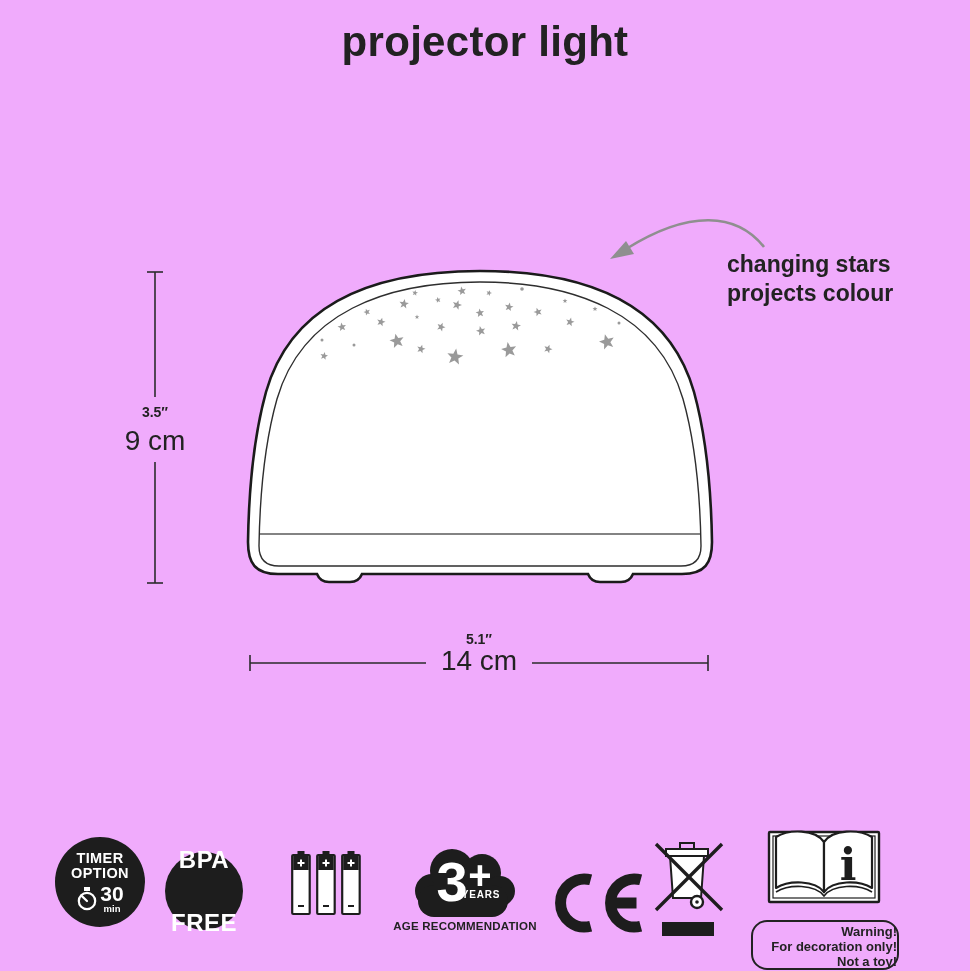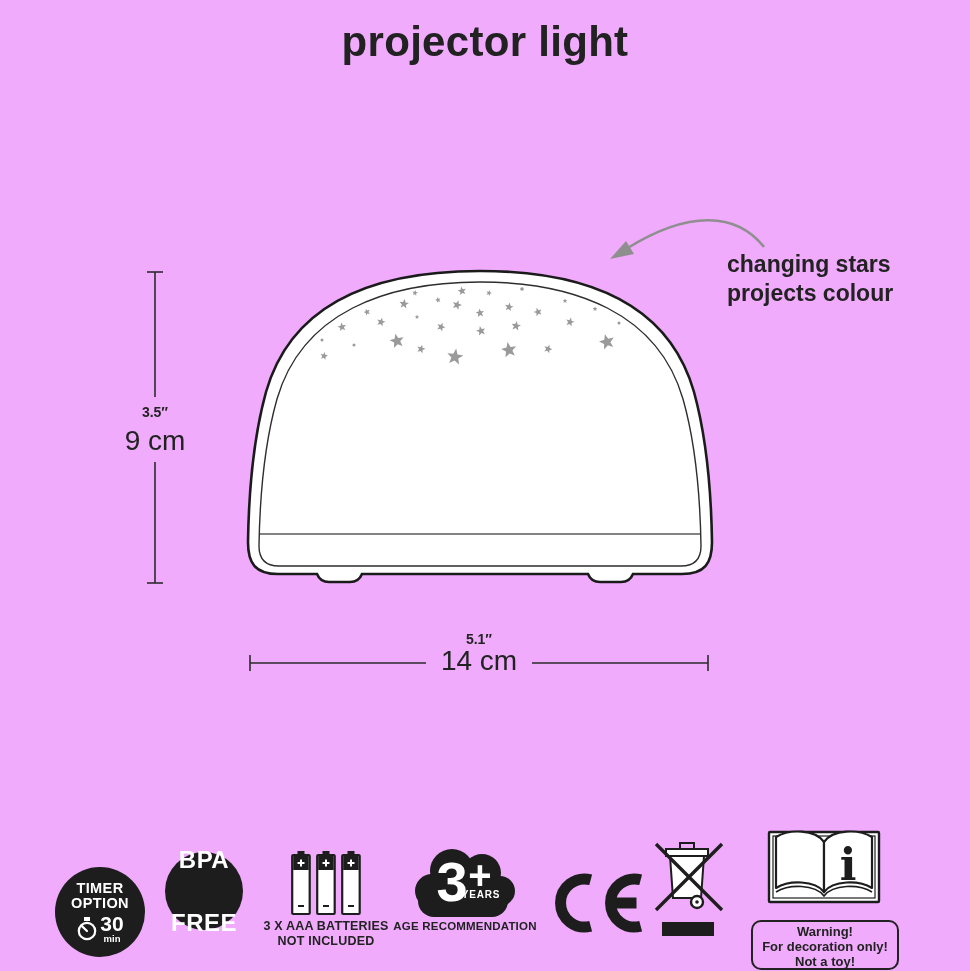--- a/index.html
+++ b/index.html
@@ -12,34 +12,34 @@
        line-height:29px;color:var(--ink,#222);}
   .dim{position:absolute;text-align:center;color:var(--ink,#222);}
   .dim.small{font-size:14px;font-weight:700;}
   .dim.big{font-size:28px;font-weight:400;}
   #h-imp{left:115px;top:404px;width:80px;}
   #h-met{left:95px;top:425px;width:120px;}
   #w-imp{left:429px;top:631px;width:100px;}
   #w-met{left:424px;top:645px;width:110px;}
   .badge{position:absolute;border-radius:50%;background:var(--badge-black,#1d1d1d);
          color:#fff;display:flex;flex-direction:column;align-items:center;}
-  .badge.timer{left:55px;top:867px;width:90px;height:90px;padding-top:0;justify-content:center;}
+  .badge.timer{left:55px;top:837px;width:90px;height:90px;padding-top:0;justify-content:center;}
   .badge.bpa{left:165px;top:852px;width:78px;height:78px;justify-content:center;gap:42px;}
   .b-line{font-size:14.5px;font-weight:700;letter-spacing:.4px;line-height:15px;}
   .bpa .b-line{font-size:24px;letter-spacing:.5px;line-height:21px;}
   .t-row{display:flex;align-items:center;gap:2px;margin-top:3px;}
   .t-col{display:flex;flex-direction:column;align-items:center;}
   .t-30{font-size:21px;font-weight:700;line-height:20px;}
   .t-min{font-size:9.5px;font-weight:700;line-height:9px;}
   .abs{position:absolute;}
   .caption{position:absolute;text-align:center;font-weight:700;color:var(--ink,#222);}
   #bat-cap{left:246px;top:919px;width:160px;font-size:12.5px;line-height:14.5px;letter-spacing:.2px;}
   #age-cap{left:390px;top:920px;width:150px;font-size:11.5px;letter-spacing:.2px;}
   .warnbox{position:absolute;left:751px;top:920px;width:148px;height:50px;box-sizing:border-box;
-           border:2px solid var(--ink,#222);border-radius:10px;text-align:center;
+           border:2px solid var(--ink,#222);border-radius:16px;text-align:right;
            font-size:13px;font-weight:700;line-height:15px;padding-top:2px;}
   svg text{font-family:"Liberation Sans",sans-serif;}
   .serif-i{font-family:"DejaVu Serif",serif;font-weight:700;}
 </style>
 </head>
 <body>
 
 <div class="stage">
 
   <div class="title">projector light</div>
@@ -157,24 +157,20 @@
     </g>
     <g transform="translate(50,0)">
       <rect x="6.5" y="0" width="7" height="5" fill="#1d1d1d"></rect>
       <rect x="1.2" y="4" width="17.5" height="59" rx="1" fill="#fff" stroke="#1d1d1d" stroke-width="2.2"></rect>
       <rect x="2.2" y="5" width="15.5" height="14" fill="#1d1d1d"></rect>
       <line x1="10" y1="8.5" x2="10" y2="15.5" stroke="#fff" stroke-width="2"></line>
       <line x1="6.5" y1="12" x2="13.5" y2="12" stroke="#fff" stroke-width="2"></line>
       <line x1="7" y1="55" x2="13" y2="55" stroke="#1d1d1d" stroke-width="2"></line>
     </g>
   </svg>
-  <div id="bat-cap" class="caption">
-    <div>3 X AAA BATTERIES</div>
-    <div>NOT INCLUDED</div>
-  </div>
 
   <svg class="abs" style="left:408px;top:843px;" width="110" height="76" viewBox="0 0 110 76">
     <g fill="#1d1d1d">
       <circle cx="24" cy="48" r="17"></circle>
       <circle cx="44" cy="28" r="22"></circle>
       <circle cx="74" cy="30" r="19"></circle>
       <circle cx="92" cy="48" r="15"></circle>
       <rect x="10" y="42" width="90" height="32" rx="16"></rect>
     </g>
     <text x="44" y="58" text-anchor="middle" font-size="56" font-weight="700" fill="#fff">3</text>

